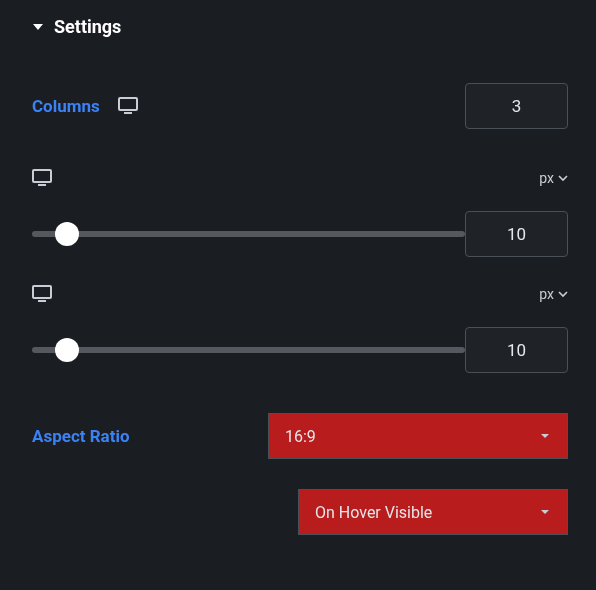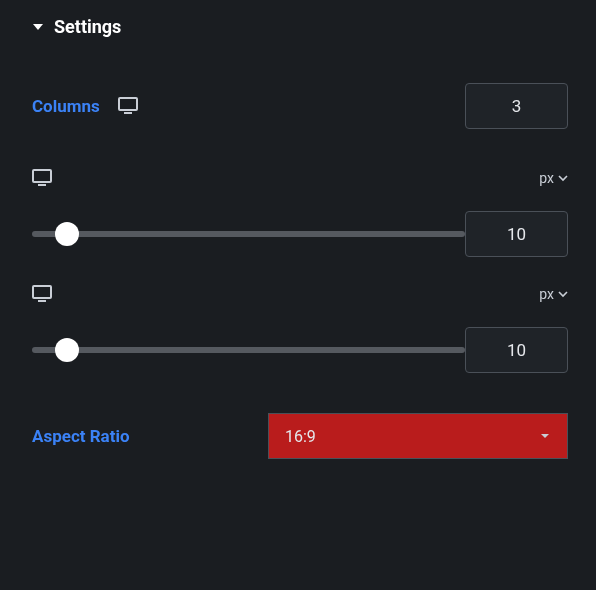--- a/index.html
+++ b/index.html
@@ -211,13 +211,21 @@
     <span class="select-value">16:9</span>
     <span class="select-caret">
       <svg width="12" height="12" viewBox="0 0 12 12">
           <path d="M2 4 L6 8 L10 4 Z" fill="#c9ced6"></path>
         </svg>
     </span>
   </div>
 </div>
 
 <div class="select-row" style="margin-top:30px">
+  <div class="select" style="width:270px">
+    <span class="select-value">On Hover Visible</span>
+    <span class="select-caret">
+      <svg width="12" height="12" viewBox="0 0 12 12">
+          <path d="M2 4 L6 8 L10 4 Z" fill="#c9ced6"></path>
+        </svg>
+    </span>
+  </div>
 </div>
 
 </body></html>

